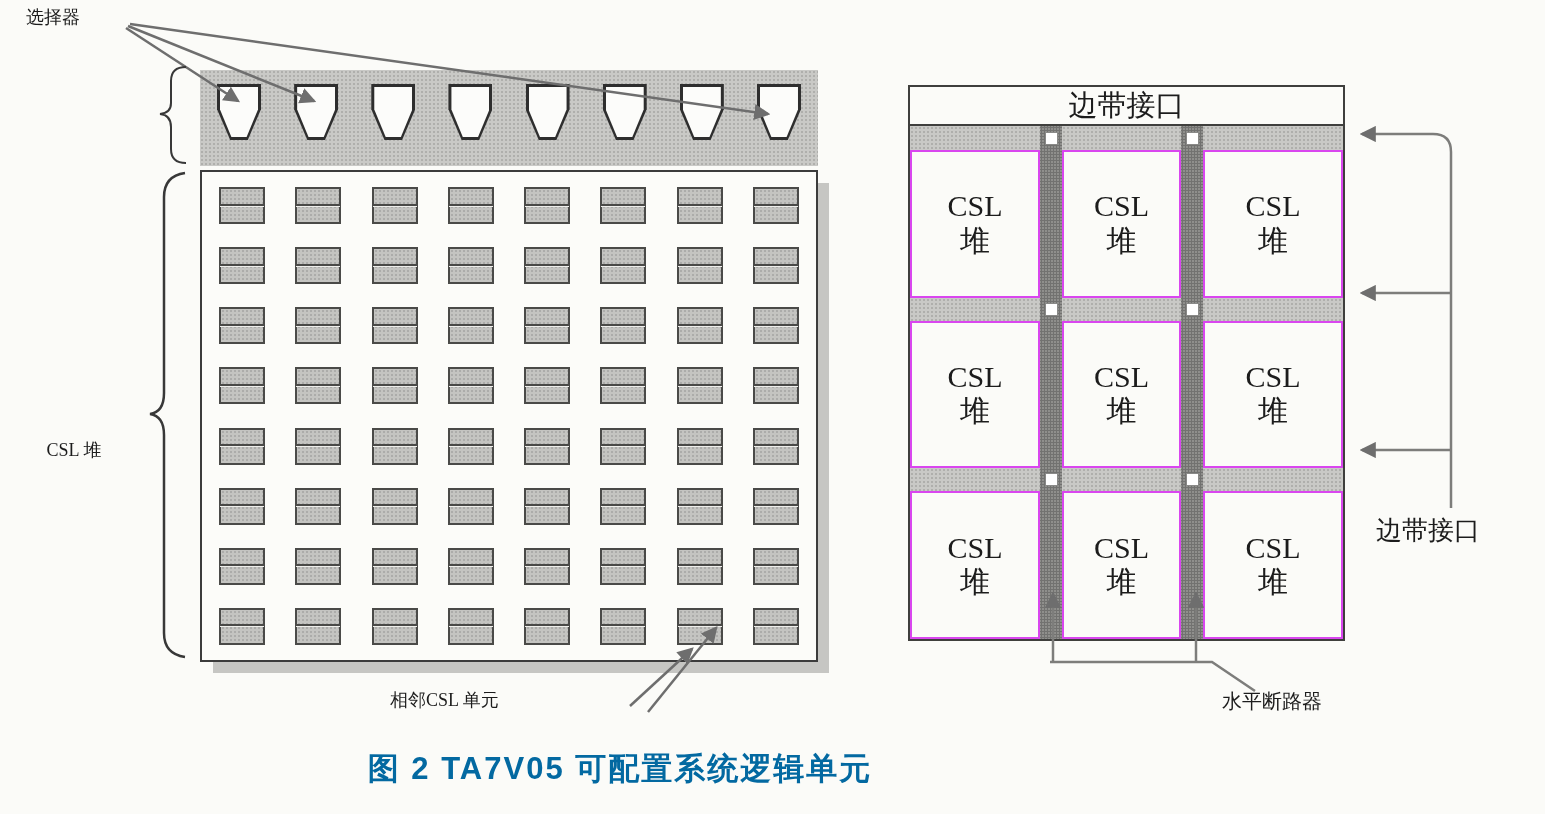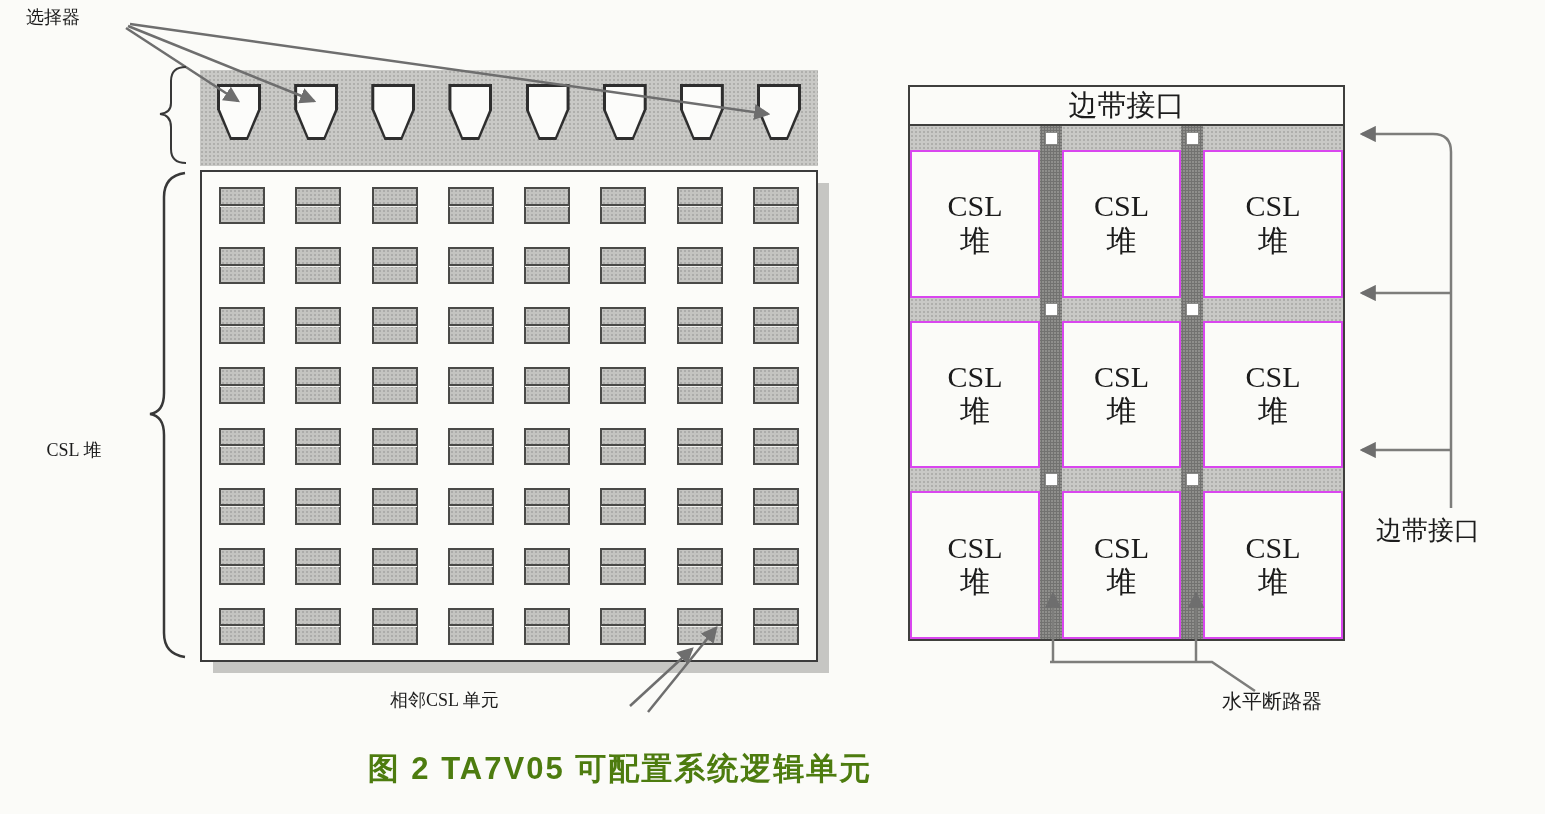--- a/index.html
+++ b/index.html
@@ -98,21 +98,21 @@
     display:flex; flex-direction:column; align-items:center; justify-content:center;
     font-size:30px; line-height:1.15;
   }
   .vb2-label { left:1376px; top:513px; font-size:26px; }
   .hb-label  { left:1196px; top:688px; font-size:20px;margin-left:26px; }
 
   
   .caption {
     position:absolute; left:330px; top:748px; width:580px;
     text-align:center; font-size:31px; font-weight:700; letter-spacing:2px;
-    font-family:"Liberation Sans","DejaVu Sans",sans-serif; color:#4d7c0f;
+    font-family:"Liberation Sans","DejaVu Sans",sans-serif; color:#0369a1;
   }
   .overlay {
     position:absolute; left:0; top:0; width:1545px; height:814px;
     z-index:10; pointer-events:none;
   }
 </style>
 </head>
 <body>
 
 <div class="page">

